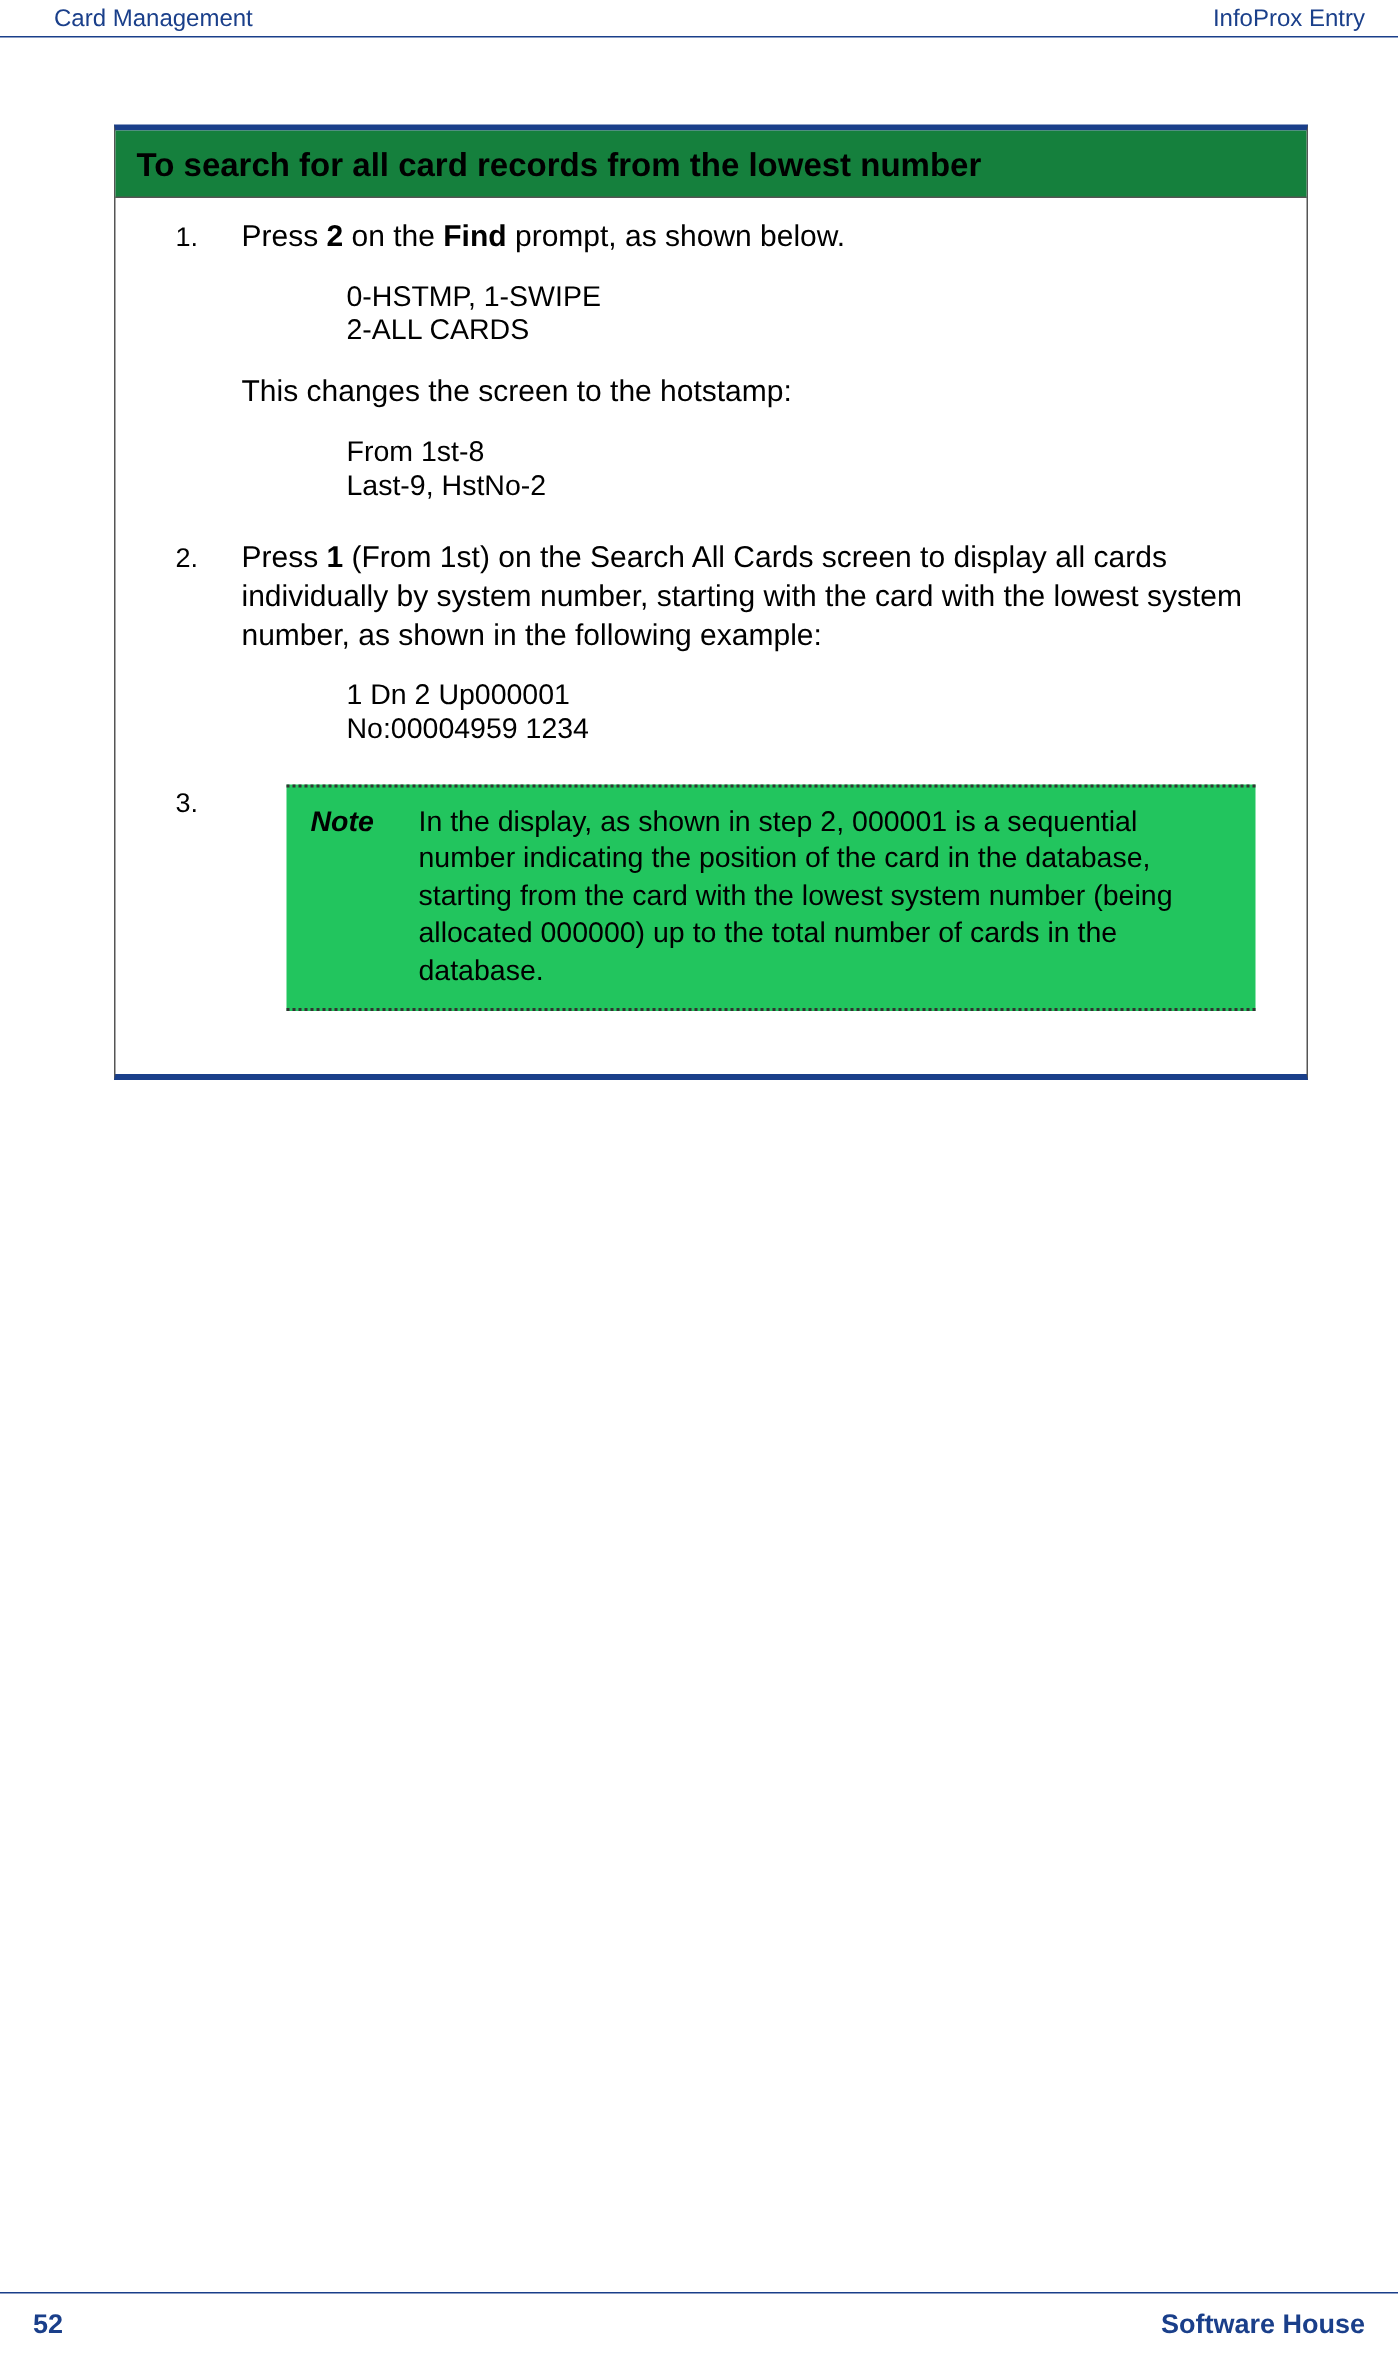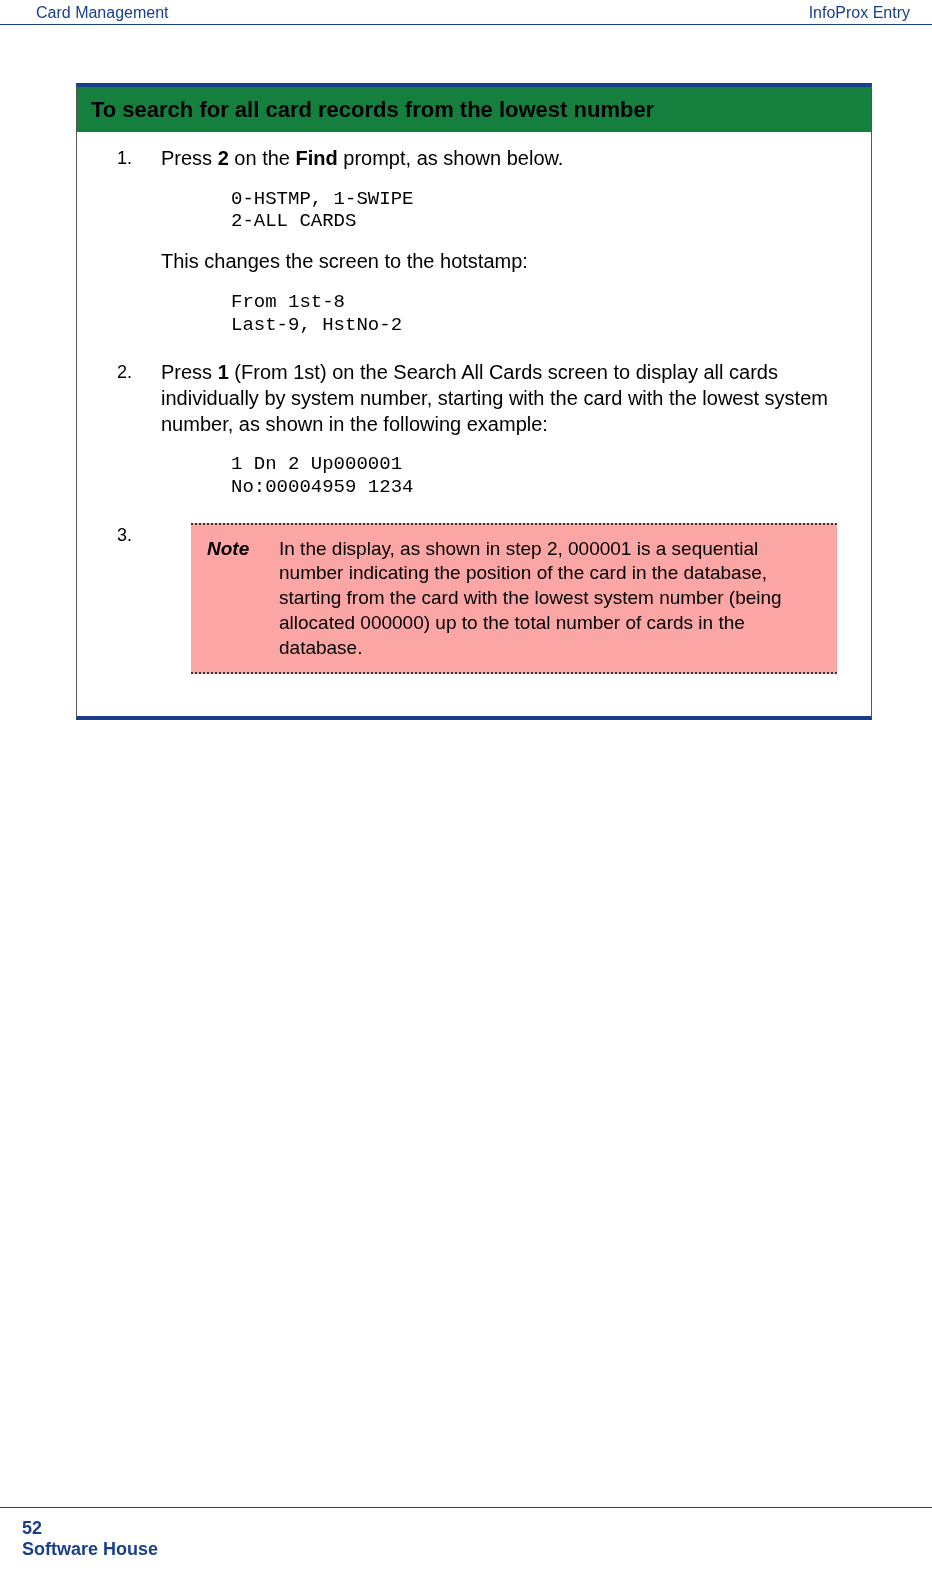--- a/index.html
+++ b/index.html
@@ -48,34 +48,34 @@
       position: relative;
       padding-left: 44px;
     }
     ol.steps > li .step-num {
       position: absolute;
       left: 0;
       top: 1px;
       font-size: 18px;
     }
     .code-block {
-      font-family: Liberation Mono, monospace;
+      font-family: Liberation Sans, sans-serif;
       font-size: 19px;
       white-space: pre;
       padding: 6px 0 6px 70px;
       line-height: 1.2;
       margin: 10px 0;
     }
     .mid-text {
       margin: 10px 0 6px 0;
     }
     .note-box {
       border-top: 2px dotted #333;
       border-bottom: 2px dotted #333;
-      background: #fca5a5;
+      background: #22c55e;
       margin: 14px 20px 0 30px;
       padding: 12px 16px 12px 16px;
       display: flex;
       font-size: 19px;
       line-height: 1.3;
     }
     .note-label {
       font-style: italic;
       font-weight: bold;
       width: 72px;
@@ -83,25 +83,25 @@
     }
     .note-text {
       flex: 1;
       font-family: Arial, sans-serif;
     }
     .page-footer {
       position: absolute;
       left: 0; right: 0; bottom: 14px;
       border-top: 1.5px solid #1a3f8a;
       display: flex;
+      justify-content: space-between;
       padding: 10px 22px 0 22px;
       color: #1a3f8a;
       font-weight: bold;
       font-size: 18px;
-      flex-direction: column;
     }
   </style>
 </head>
 <body>
 
 <div class="page-header">
   <span>Card Management</span>
   <span>InfoProx Entry</span>
 </div>
 

